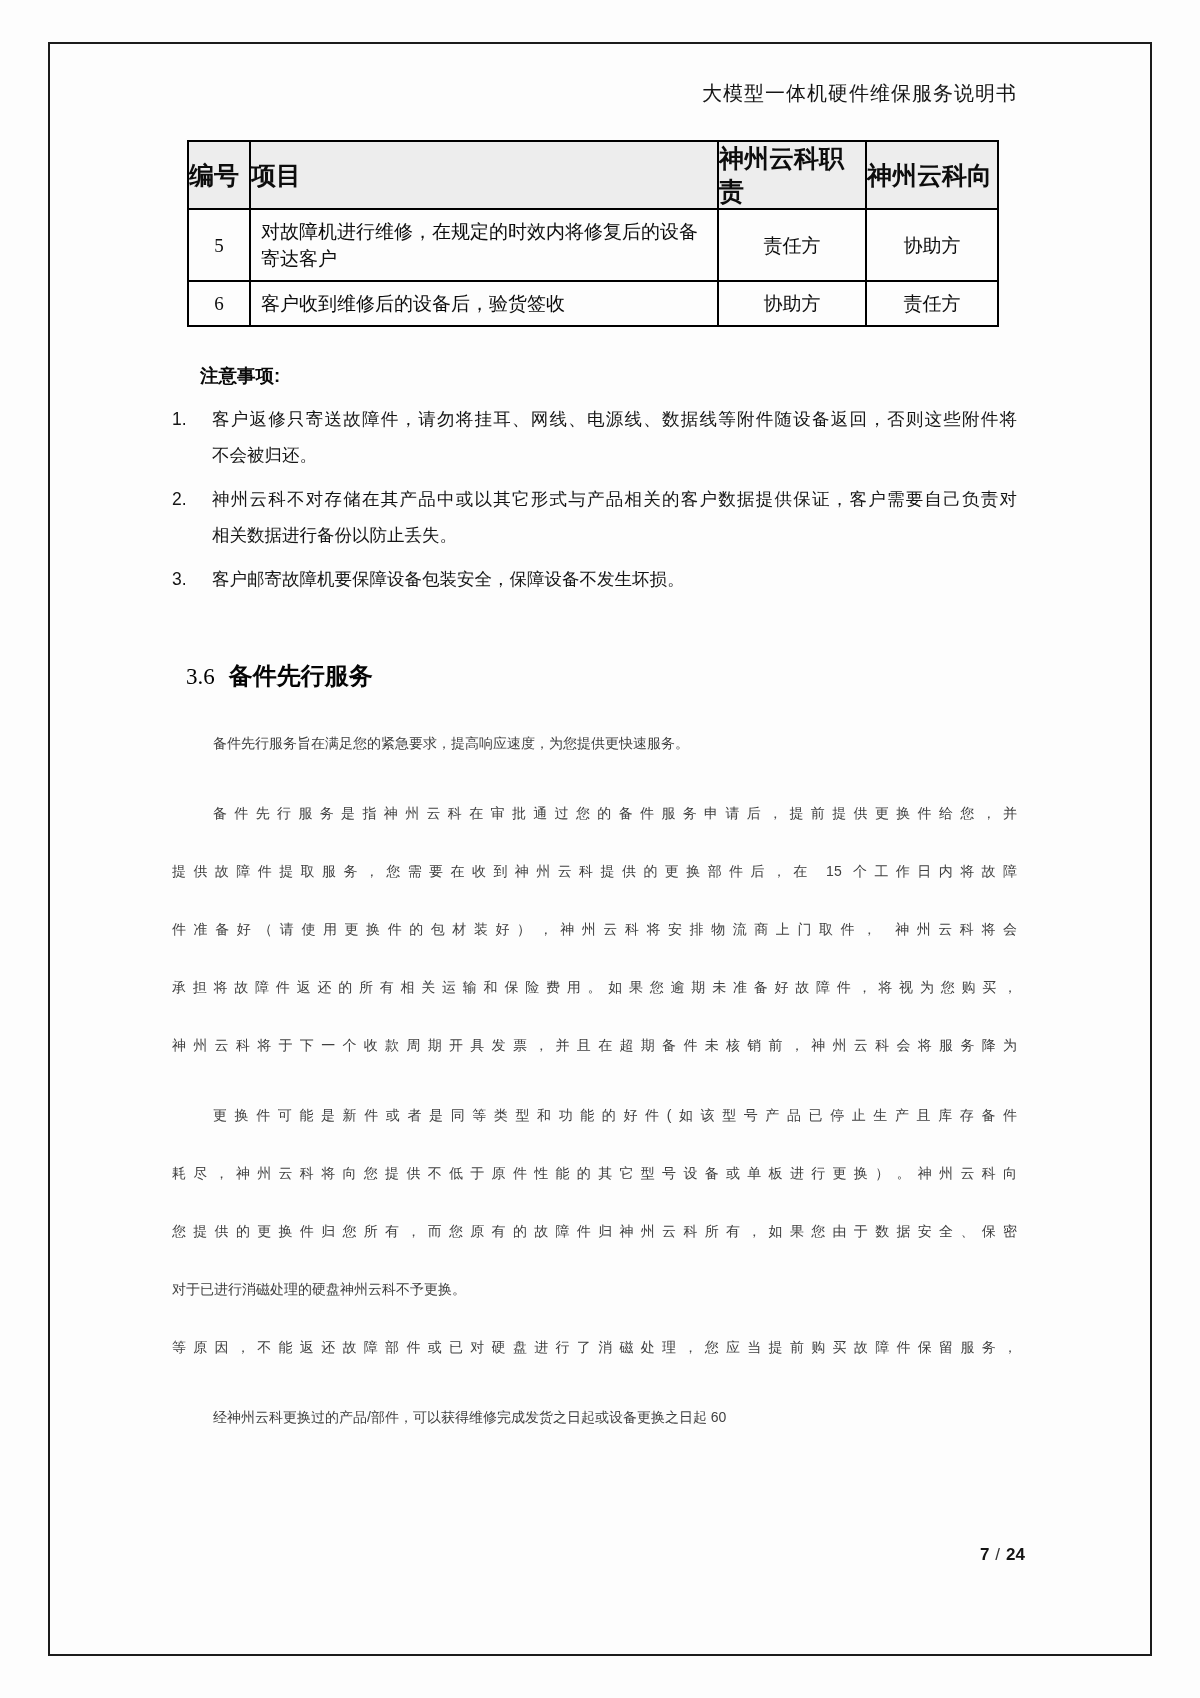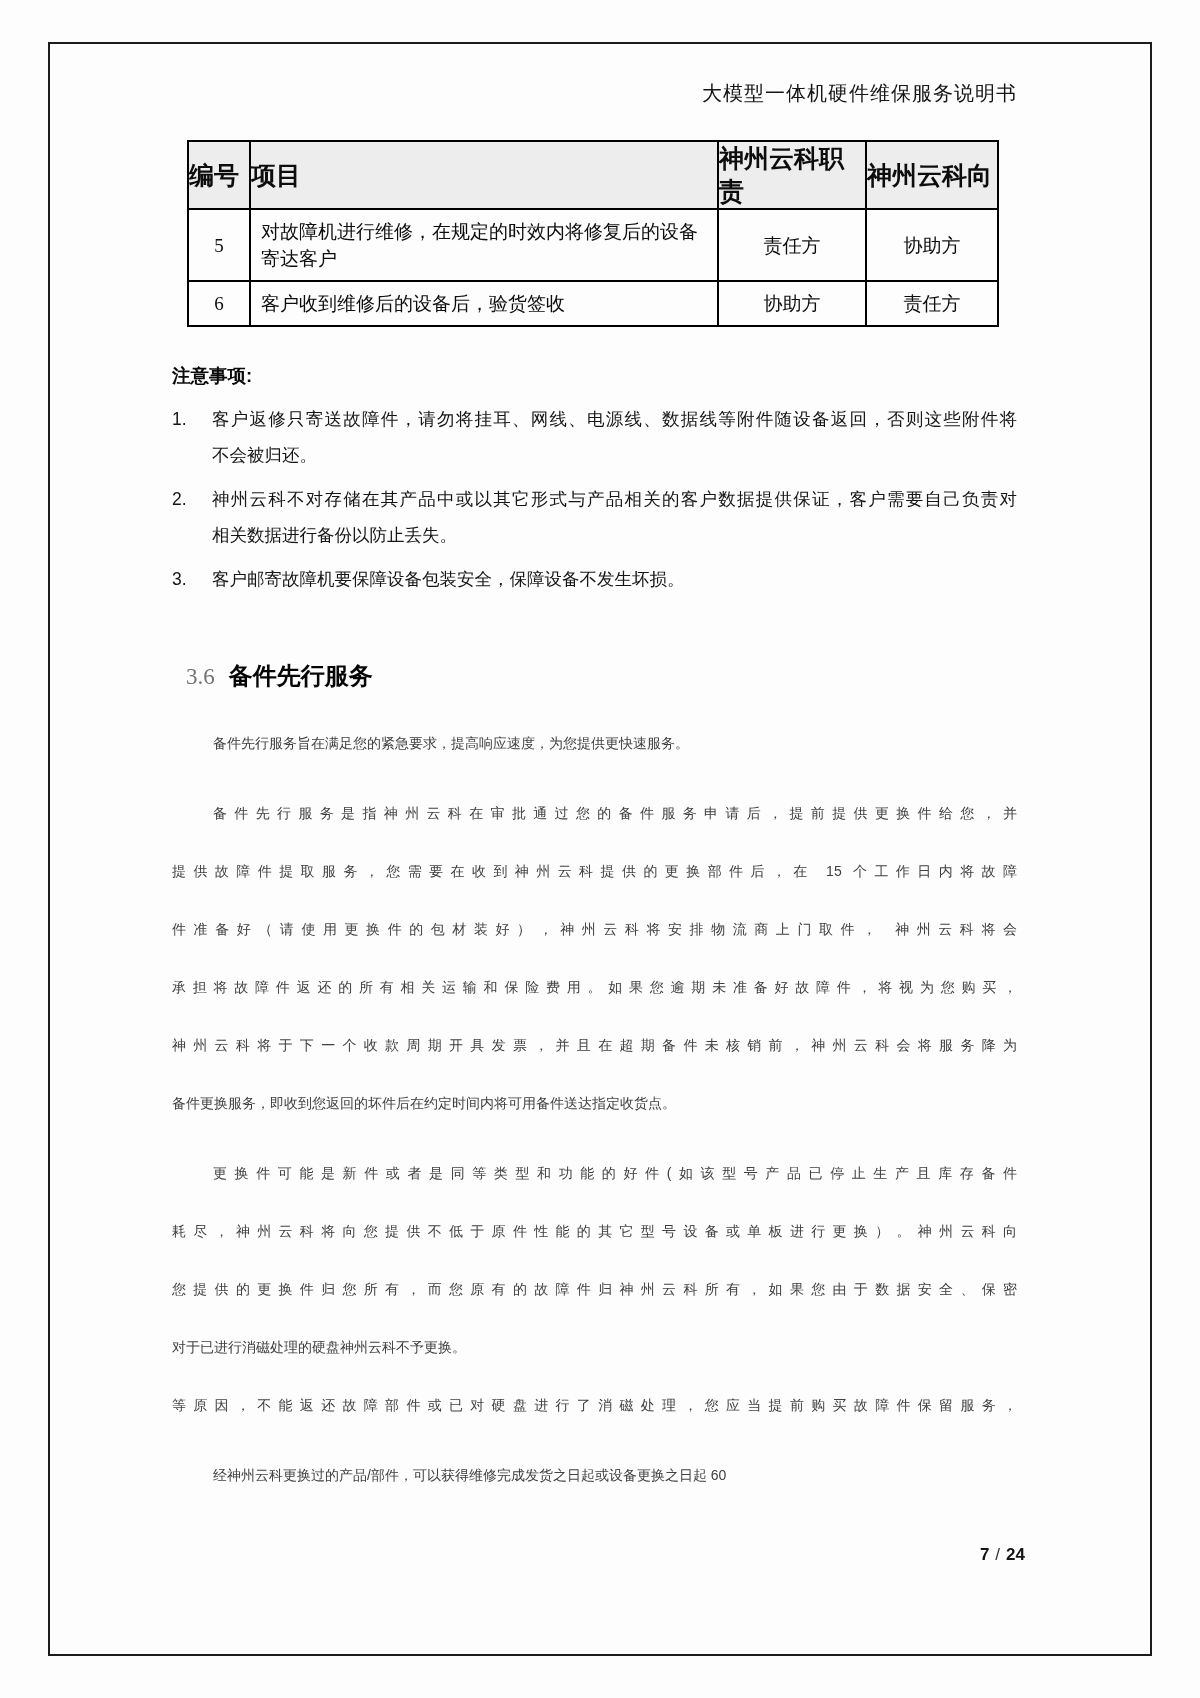--- a/index.html
+++ b/index.html
@@ -59,20 +59,21 @@
     vertical-align: middle;
   }
   .resp-table td.center { text-align: center; }
   
   .notes-heading {
     margin-top: 36px;
     font-size: 18.5px;
     font-weight: bold;
     line-height: 26px;
     color: #0a0a0a;
+    margin-left: 28px;
   }
   .notes-list { margin-top: 12px; }
   .note-item { display: flex; margin-bottom: 8px; }
   .note-marker {
     flex: 0 0 40px;
     font-size: 17.5px;
     line-height: 36px;
     color: #151515;
   }
   .note-lines { flex: 1; }
@@ -88,21 +89,21 @@
   .section-heading {
     margin-top: 62px;
     padding-left: 14px;
     display: flex;
     align-items: baseline;
   }
   .section-number {
     font-family: "Liberation Serif", serif;
     font-size: 23px;
     line-height: 34px;
-    color: #737373;
+    color: #000000;
   }
   .section-title {
     margin-left: 14px;
     font-size: 24px;
     font-weight: bold;
     line-height: 34px;
     color: #050505;
   }
   .section-body { margin-top: 20px; }
   .para + .para { margin-top: 12px; }
@@ -204,21 +205,20 @@
       <div class="para">
         <div class="pline first end">备件先行服务旨在满足您的紧急要求，提高响应速度，为您提供更快速服务。</div>
       </div>
 
       <div class="para">
         <div class="pline first fill">备件先行服务是指神州云科在审批通过您的备件服务申请后，提前提供更换件给您，并</div>
         <div class="pline fill">提供故障件提取服务，您需要在收到神州云科提供的更换部件后，在 15 个工作日内将故障</div>
         <div class="pline fill">件准备好（请使用更换件的包材装好），神州云科将安排物流商上门取件， 神州云科将会</div>
         <div class="pline fill">承担将故障件返还的所有相关运输和保险费用。如果您逾期未准备好故障件，将视为您购买，</div>
         <div class="pline fill">神州云科将于下一个收款周期开具发票，并且在超期备件未核销前，神州云科会将服务降为</div>
-        <div class="pline end">备件更换服务，即收到您返回的坏件后在约定时间内将可用备件送达指定收货点。</div>
       </div>
 
       <div class="para">
         <div class="pline first fill">更换件可能是新件或者是同等类型和功能的好件(如该型号产品已停止生产且库存备件</div>
         <div class="pline fill">耗尽，神州云科将向您提供不低于原件性能的其它型号设备或单板进行更换）。神州云科向</div>
         <div class="pline fill">您提供的更换件归您所有，而您原有的故障件归神州云科所有，如果您由于数据安全、保密</div>
         <div class="pline end">对于已进行消磁处理的硬盘神州云科不予更换。</div>
         <div class="pline fill">等原因，不能返还故障部件或已对硬盘进行了消磁处理，您应当提前购买故障件保留服务，</div>
       </div>
 

